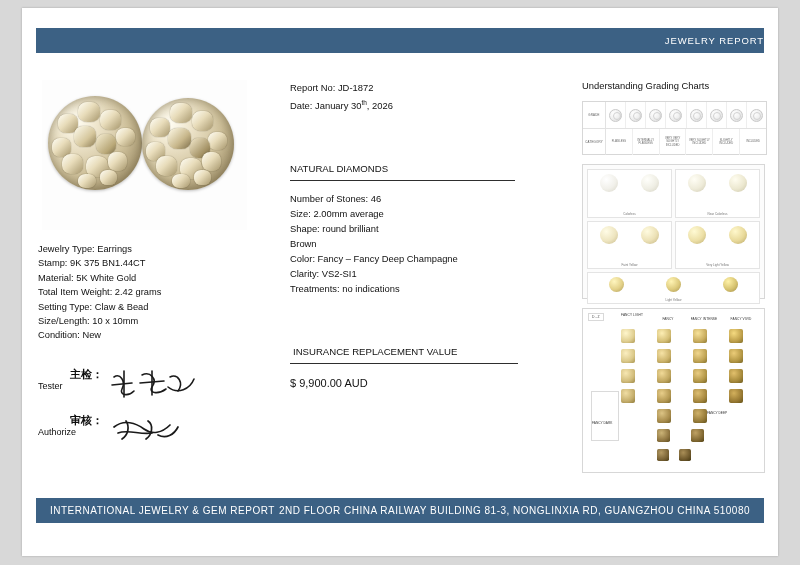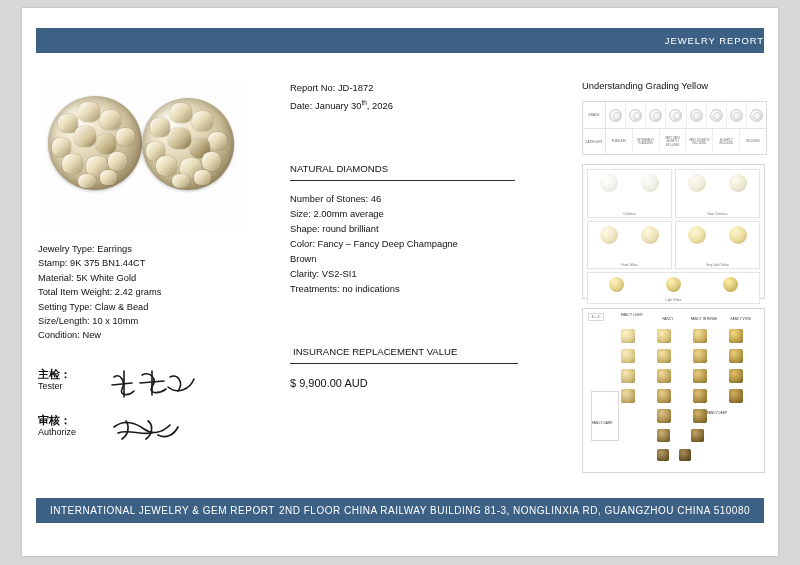--- a/index.html
+++ b/index.html
@@ -111,20 +111,21 @@
     height: 40px;
   }
   .sig-row.r1 { top: 0; }
   .sig-row.r2 { top: 46px; }
   .sig-label-cn {
     font-size: 11px;
     font-weight: bold;
     color: #0d0d0d;
     font-family: "DejaVu Sans", sans-serif;
     line-height: 12px;
+    margin-left: 32px;
   }
   .sig-label-en {
     font-size: 9px;
     color: #0d0d0d;
     line-height: 11px;
   }
   .sig-mark {
     position: absolute;
     left: 70px;
     top: -2px;
@@ -423,32 +424,32 @@
         <span>Date: January 30</span><sup style="font-size:6.5px;">th</sup><span>, 2026</span>
       </div>
     </div>
 
     <div class="sec-title">NATURAL DIAMONDS</div>
 
     <div>
       <div class="spec-line">Number of Stones: 46</div>
       <div class="spec-line">Size: 2.00mm average</div>
       <div class="spec-line">Shape: round brilliant</div>
+      <div class="spec-line">Brown</div>
       <div class="spec-line">Color: Fancy – Fancy Deep Champagne</div>
-      <div class="spec-line">Brown</div>
       <div class="spec-line">Clarity: VS2-SI1</div>
       <div class="spec-line">Treatments: no indications</div>
     </div>
 
     <div class="sec-title indented">INSURANCE REPLACEMENT VALUE</div>
     <div class="value-amount">$ 9,900.00  AUD</div>
   </div>
 
   <div class="right-col">
-    <div class="right-title">Understanding Grading Yellow</div>
+    <div class="right-title">Understanding Grading Charts</div>
 
     <div class="chart-box clarity-chart">
       <div class="clar-row">
         <div class="clar-head">GRADE</div>
         <div class="clar-cell">
             <div class="mini-dia"></div>
           </div>
         <div class="clar-cell">
             <div class="mini-dia"></div>
           </div>

